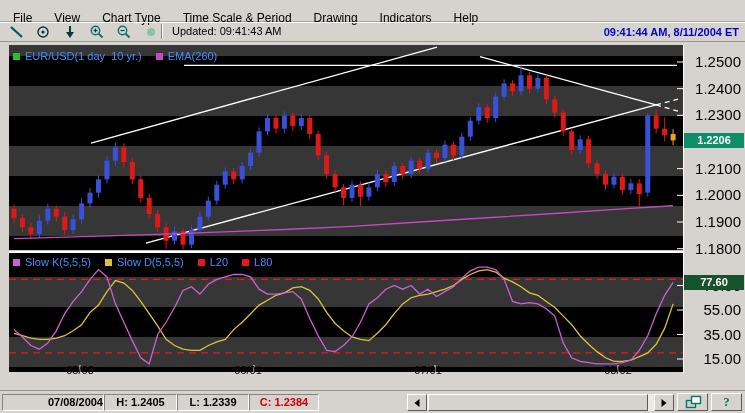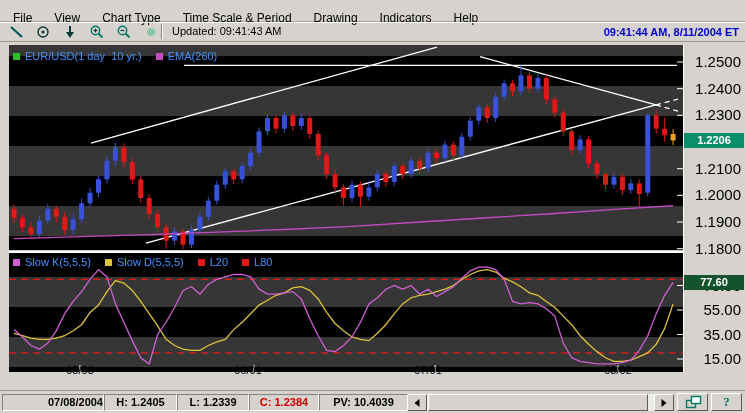--- a/index.html
+++ b/index.html
@@ -489,21 +489,20 @@
         </div>
       <div id="sbThumb"></div>
       <div class="sb-btn" style="right:0;">
           <span class="tri tri-right"></span>
         </div>
     </div>
   <div class="cell" style="left: 2px; width: 100px; color: rgb(0, 0, 0); text-align: right;">07/08/2004</div>
       <div class="cell" style="left: 104px; width: 71px; color: rgb(0, 0, 0);">H: 1.2405</div>
       <div class="cell" style="left: 177px; width: 70px; color: rgb(0, 0, 0);">L: 1.2339</div>
       <div class="cell" style="left: 249px; width: 68px; color: rgb(204, 0, 0);">C: 1.2384</div>
-      <div class="cell" style="left: 319px; width: 87px; color: rgb(0, 0, 0);">PV: 10.4039</div>
       <div class="corner-btn" style="left: 677px;">
         <svg width="20" height="16">
           <rect x="3.5" y="6.5" width="9" height="7" fill="#d6d3ce" stroke="#007868" stroke-width="1.4"></rect>
           <rect x="8.5" y="2.5" width="9" height="7" fill="#fff" stroke="#007868" stroke-width="1.4"></rect>
         </svg>
       </div>
       <div class="corner-btn" style="left: 711px;">
         <span class="qmark">?</span>
       </div>
     </div>

